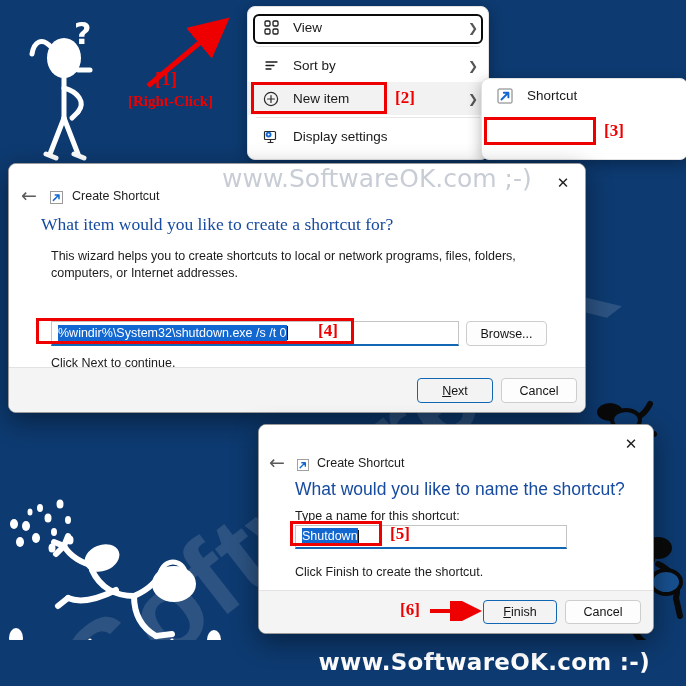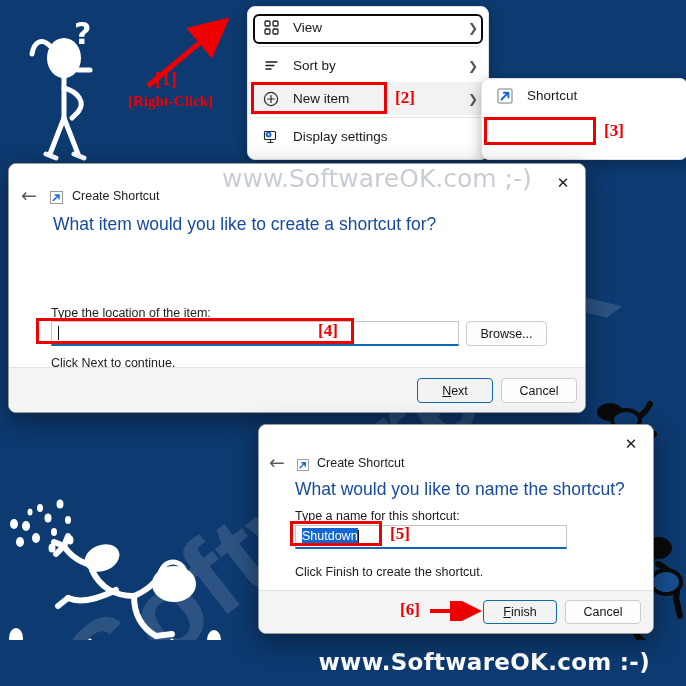--- a/index.html
+++ b/index.html
@@ -371,28 +371,27 @@
 
       <span class="title-ico" style="left:41px;top:26px;">
         <svg width="13" height="13" viewBox="0 0 13 13">
           <rect x="0.5" y="0.5" width="12" height="12" fill="#ffffff" stroke="#9a9a9a" stroke-width="1"></rect>
           <path d="M3.4 9.4L8.6 4.2M5.2 4.0H9.0V7.8" fill="none" stroke="#1267d0" stroke-width="1.5" stroke-linecap="round" stroke-linejoin="round"></path>
         </svg>
       </span>
 
       <div class="wiz-caption" style="left:63px;top:25px;">Create Shortcut</div>
 
-      <div class="wiz-head" style="left:44px;top:50px;">What item would you like to create a shortcut for?</div>
-
-
-      <div class="wiz-label" style="left:42px;top:142px;">
-        <u>T</u><span>ype the location of the item:</span>
-      </div>
+      <div class="wiz-head" style="left:32px;top:50px;font-family:Liberation Serif, serif;">What item would you like to create a shortcut for?</div>
+
+      <div class="wiz-para" style="left:42px;top:84px;width:500px;">This wizard helps you to create shortcuts to local or network programs, files, folders, computers, or Internet addresses.</div>
+
 
       <div class="txtfield" style="left:42px;top:157px;width:408px;height:25px;">
+        <span class="val">%windir%\System32\shutdown.exe /s /t 0</span>
         <span class="caret"></span>
       </div>
 
       <div class="btn" style="left:457px;top:157px;width:81px;height:25px;">Browse...</div>
 
       <div class="wiz-label" style="left:42px;top:192px;text-align:right;">Click Next to continue.</div>
     </div>
 
     <div class="footbar">
       <div class="btn primary" style="left:408px;top:10px;width:76px;height:25px;">

